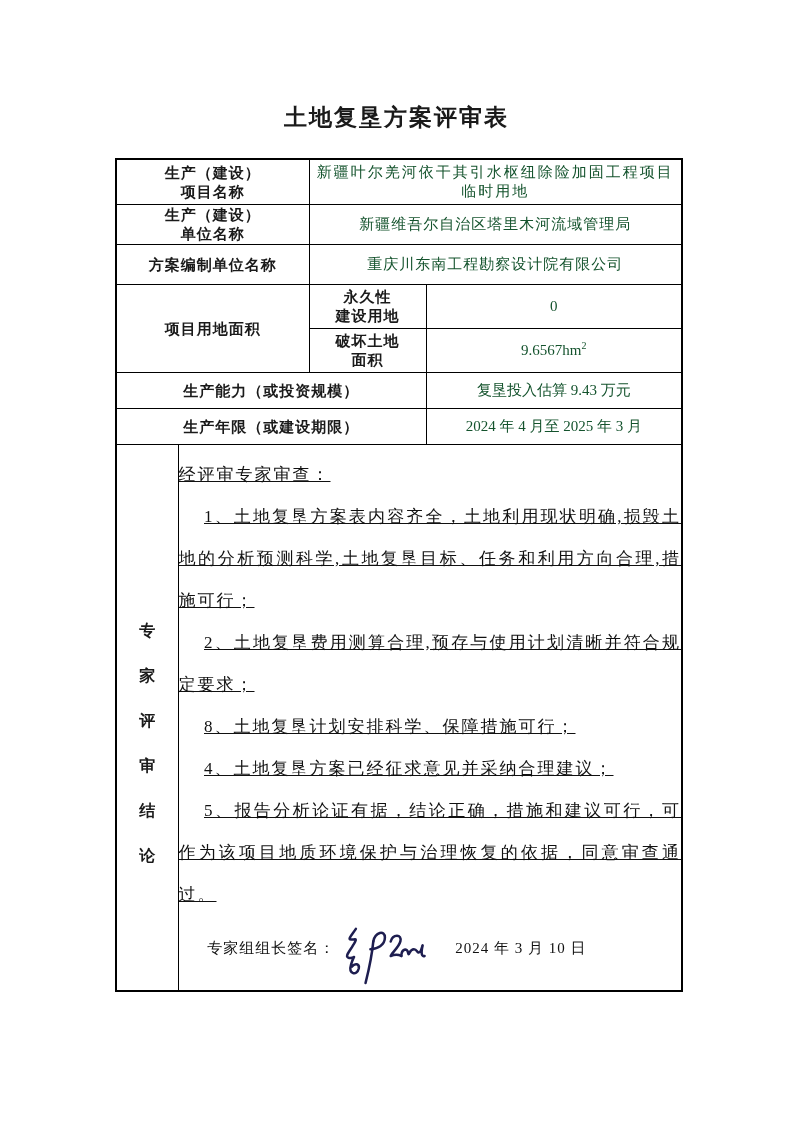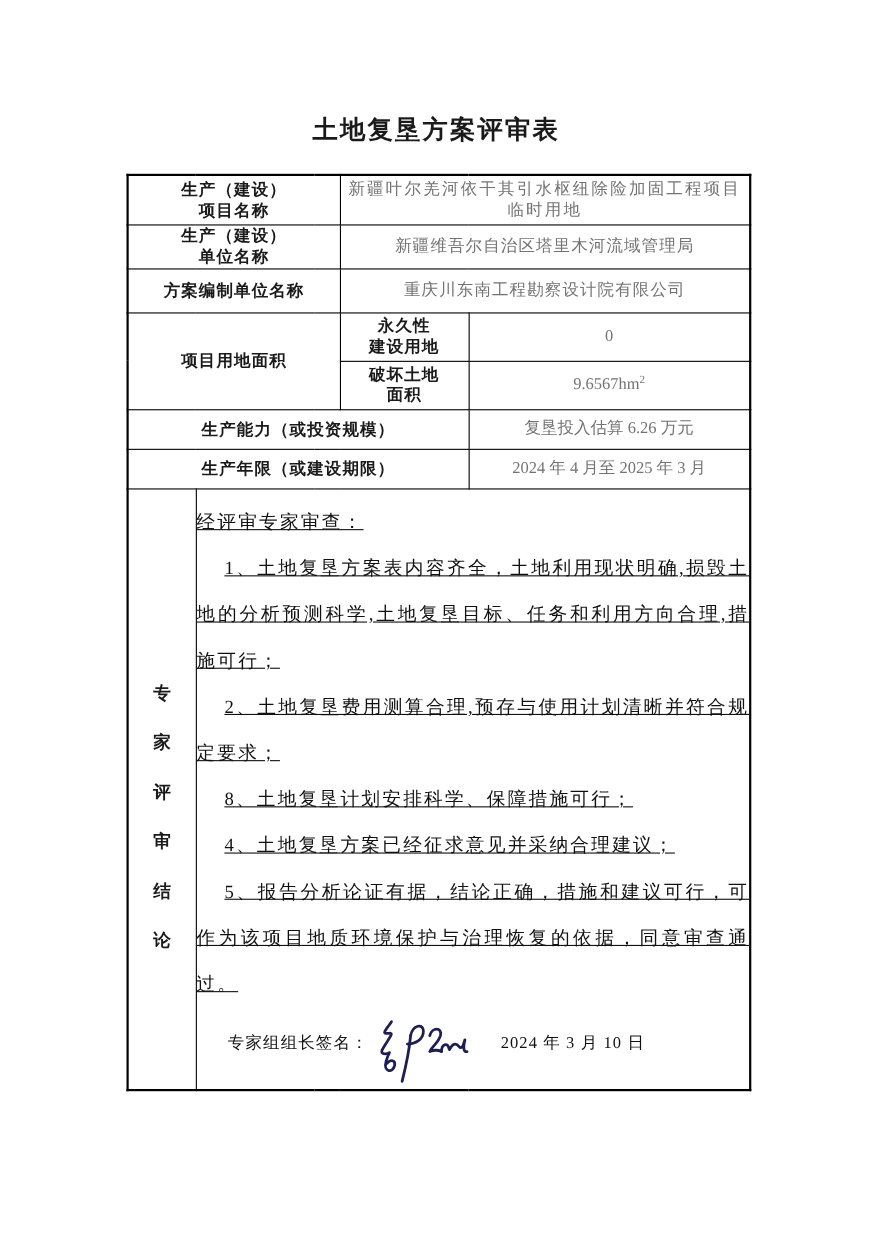--- a/index.html
+++ b/index.html
@@ -42,21 +42,21 @@
     font-family:"Liberation Sans","DejaVu Sans",sans-serif;
     font-weight:bold;
     font-size:15px;
     line-height:19px;
     letter-spacing:1px;
     color:#1a1a1a;
   }
   .val {
     font-size:15px;
     line-height:19px;
-    color:#737373;
+    color:#14532d;
   }
   .sp2 { letter-spacing:2px; }
   .sp1 { letter-spacing:1px; }
   .h45{height:45px} .h40{height:40px} .h44{height:44px} .h36{height:36px}
   .bigrow{height:547px}
   sup.sq { font-size:10px; vertical-align:super; line-height:0; }
 
   td.expert-col { vertical-align:middle; }
   .vert {
     display:flex; flex-direction:column;
@@ -149,21 +149,21 @@
         <span>破坏土地</span><br>
         <span>面积</span>
       </td>
       <td class="val">
         <span>9.6567hm</span><sup class="sq">2</sup>
       </td>
     </tr>
 
     <tr class="h36">
       <td colspan="4" class="lbl">生产能力（或投资规模）</td>
-      <td class="val">复垦投入估算 6.26 万元</td>
+      <td class="val">复垦投入估算 9.43 万元</td>
     </tr>
 
     <tr class="h36">
       <td colspan="4" class="lbl">生产年限（或建设期限）</td>
       <td class="val">2024 年 4 月至 2025 年 3 月</td>
     </tr>
 
     <tr class="bigrow">
       <td class="expert-col">
         <div class="vert">

